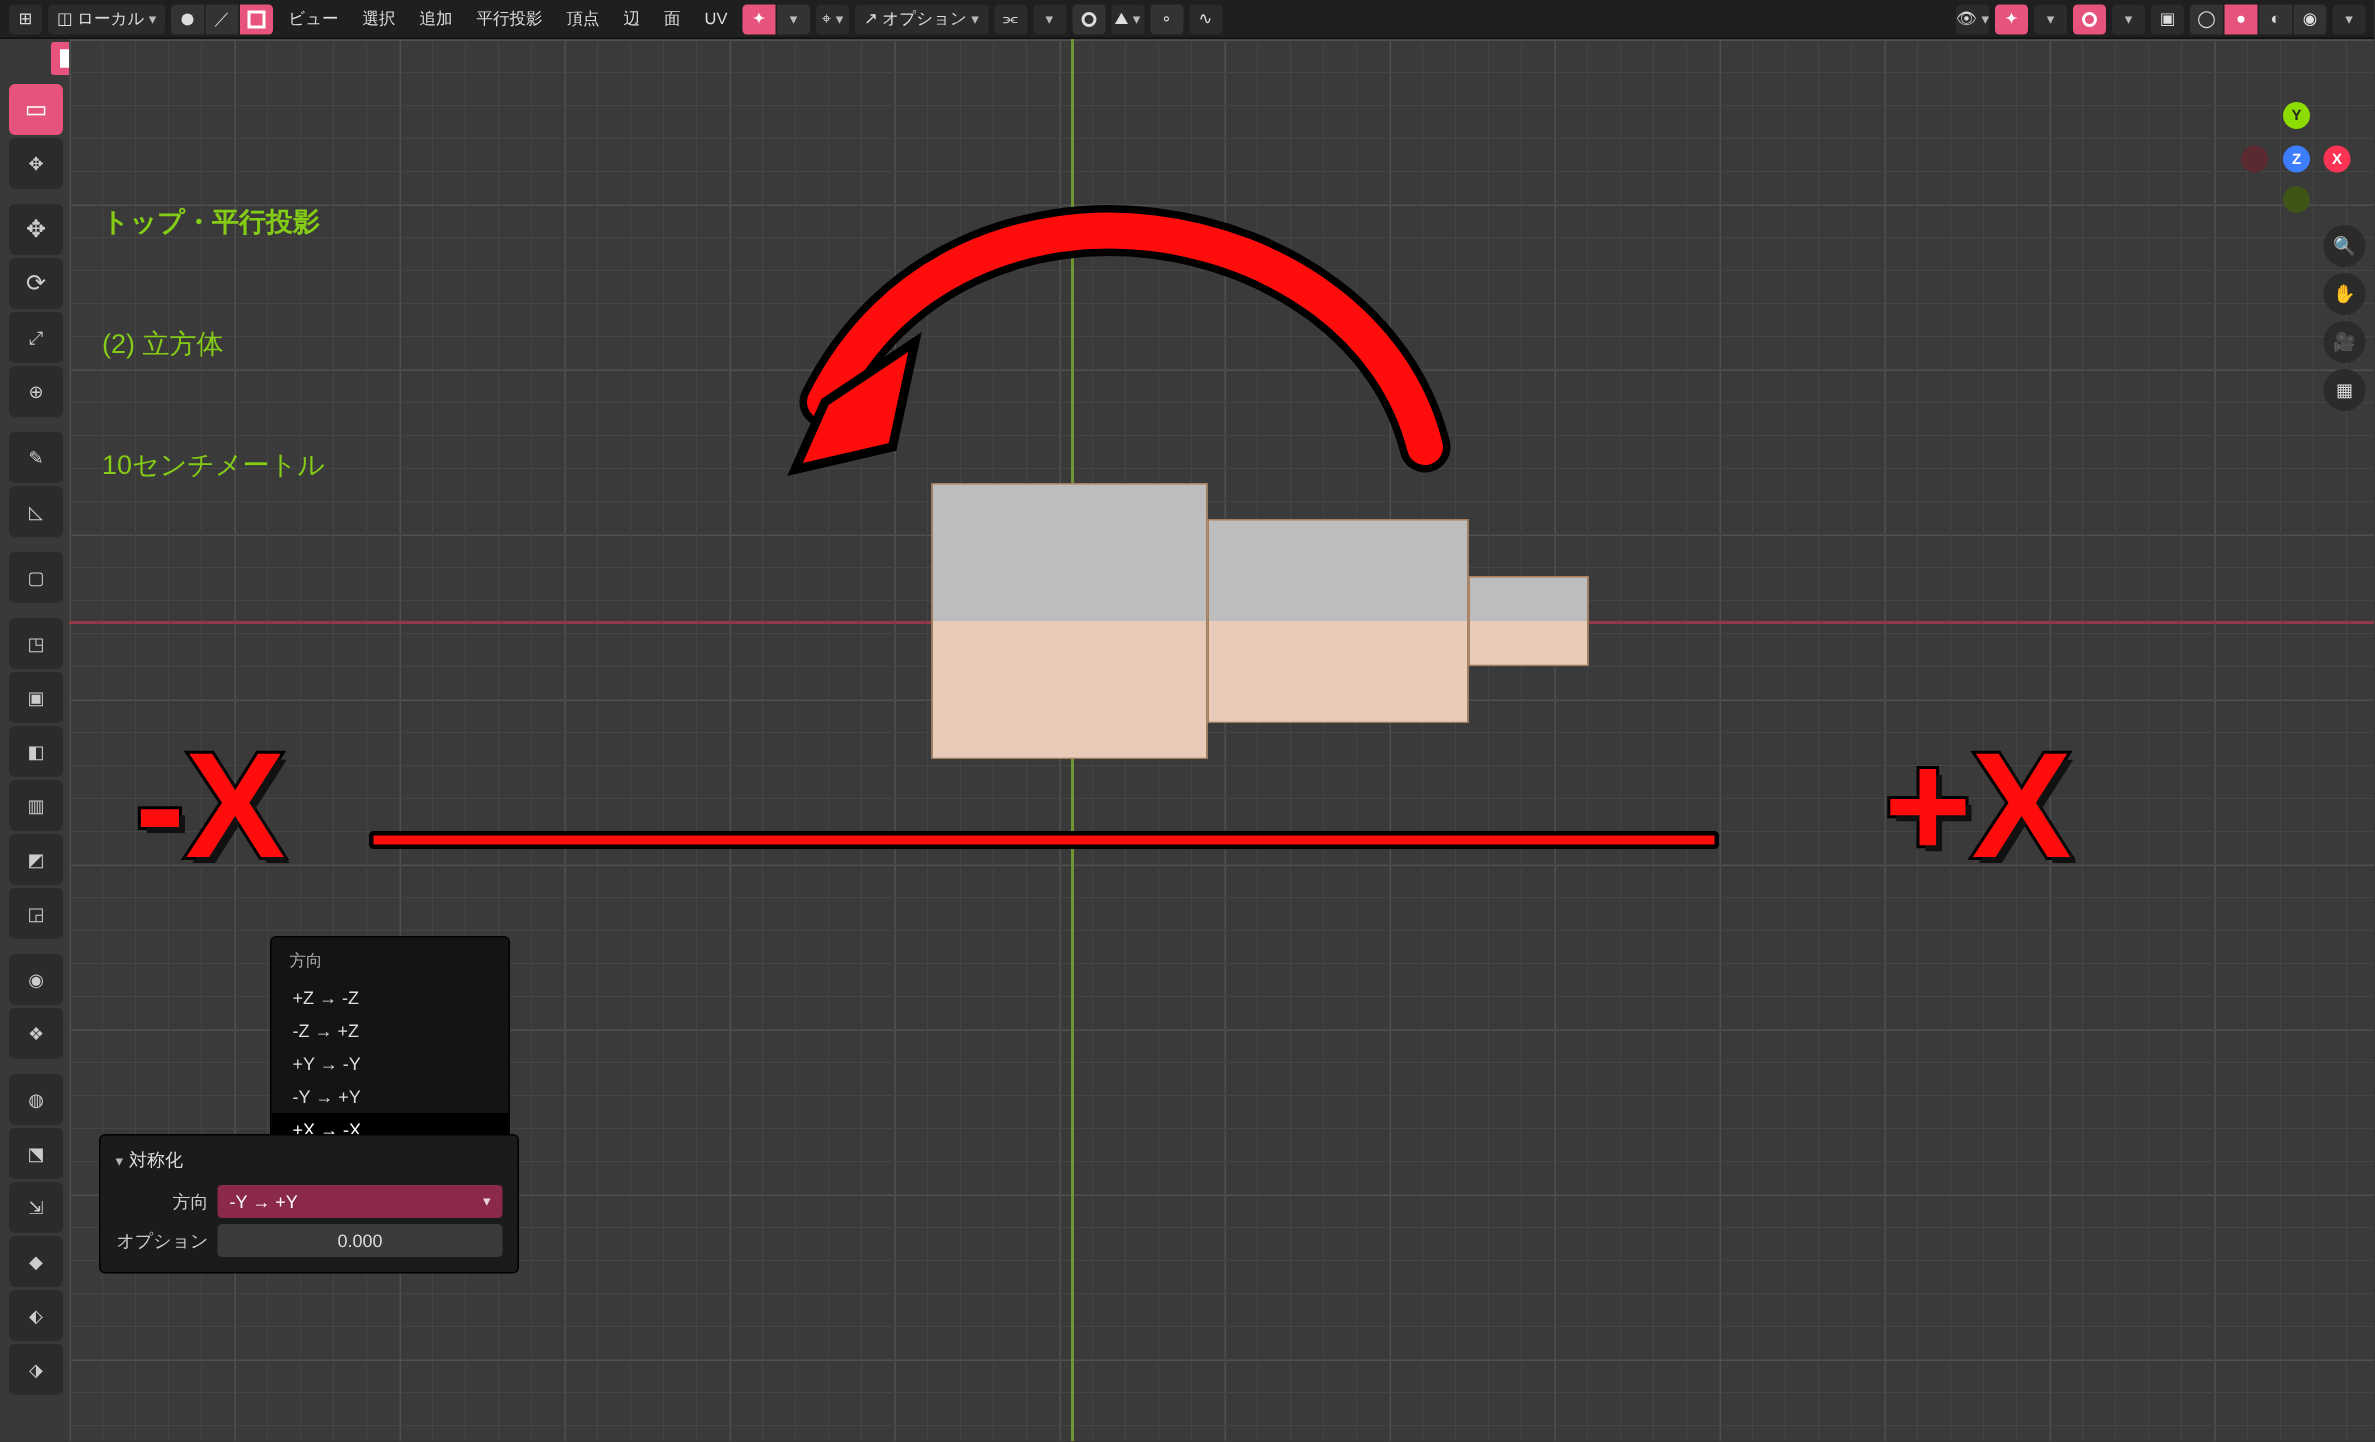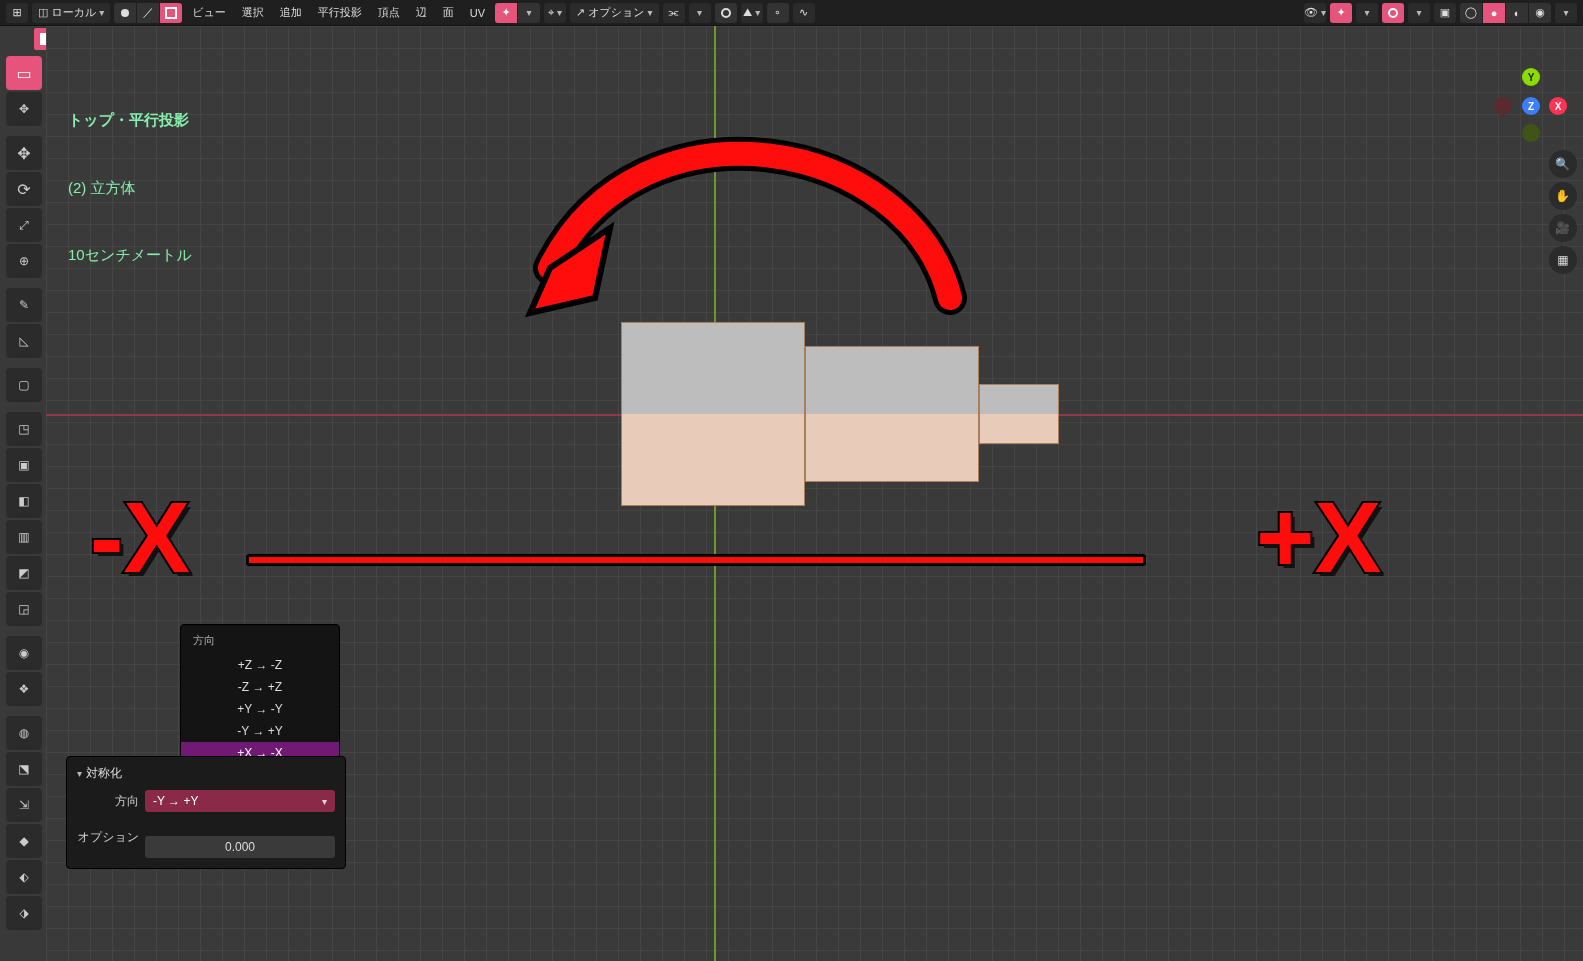--- a/index.html
+++ b/index.html
@@ -185,24 +185,24 @@
     }
     .axis-y {
       position:absolute; top:0; bottom:0;
       left:668px;
       width:2px; background:#6e972f;
     }
 
     
     .vp-info {
       position:absolute;
-      top:38px; left:22px;
-      font-size:15px;
+      top:55px; left:22px;
+      font-size:18px;
       line-height:1.5;
-      color:#86efac;
+      color:#84cc16;
       white-space:pre;
     }
 
     
     .cube {
       position:absolute;
       background:#bdbdbd;
       border:1px solid #a87f5a;
     }
     .cube::after {
@@ -277,24 +277,23 @@
       padding:4px 0;
       font-size:12px;
     }
     .dirmenu .title {
       color:#aaa; font-size:11px;
       padding:4px 12px 6px;
     }
     .dirmenu .item {
       padding:4px 14px;
       color:#ddd;
-      text-align:center;
     }
     .dirmenu .item.active {
-      background:#701a75; color:#fff;
+      background:#000000; color:#fff;
     }
 
     .oppanel {
       position:absolute;
       left:66px; top:756px;
       width:280px;
       background:#1b1b1b;
       border:1px solid #000;
       border-radius:4px;
       padding:6px 0 8px;
@@ -320,21 +319,20 @@
     }
     .oppanel .row .field.enum {
       background:#8a2a48;
       padding:0 8px;
       justify-content:space-between;
       color:#fff;
     }
     .oppanel .row .field.num {
       background:#3a3a3a;
       color:#ddd;
-      margin-top:20px;
     }
 
     
     .ico-box    { width:12px;height:12px;border:2px solid currentColor; }
     .ico-dot    { width:8px;height:8px;border-radius:50%;background:currentColor; }
     .ico-dot-open{ width:10px;height:10px;border-radius:50%;border:2px solid currentColor; }
     .ico-cursor { font-size:16px; }
     .ico-arrow4 { font-size:16px; }
     .ico-circarrow { font-size:16px; }
   </style>

